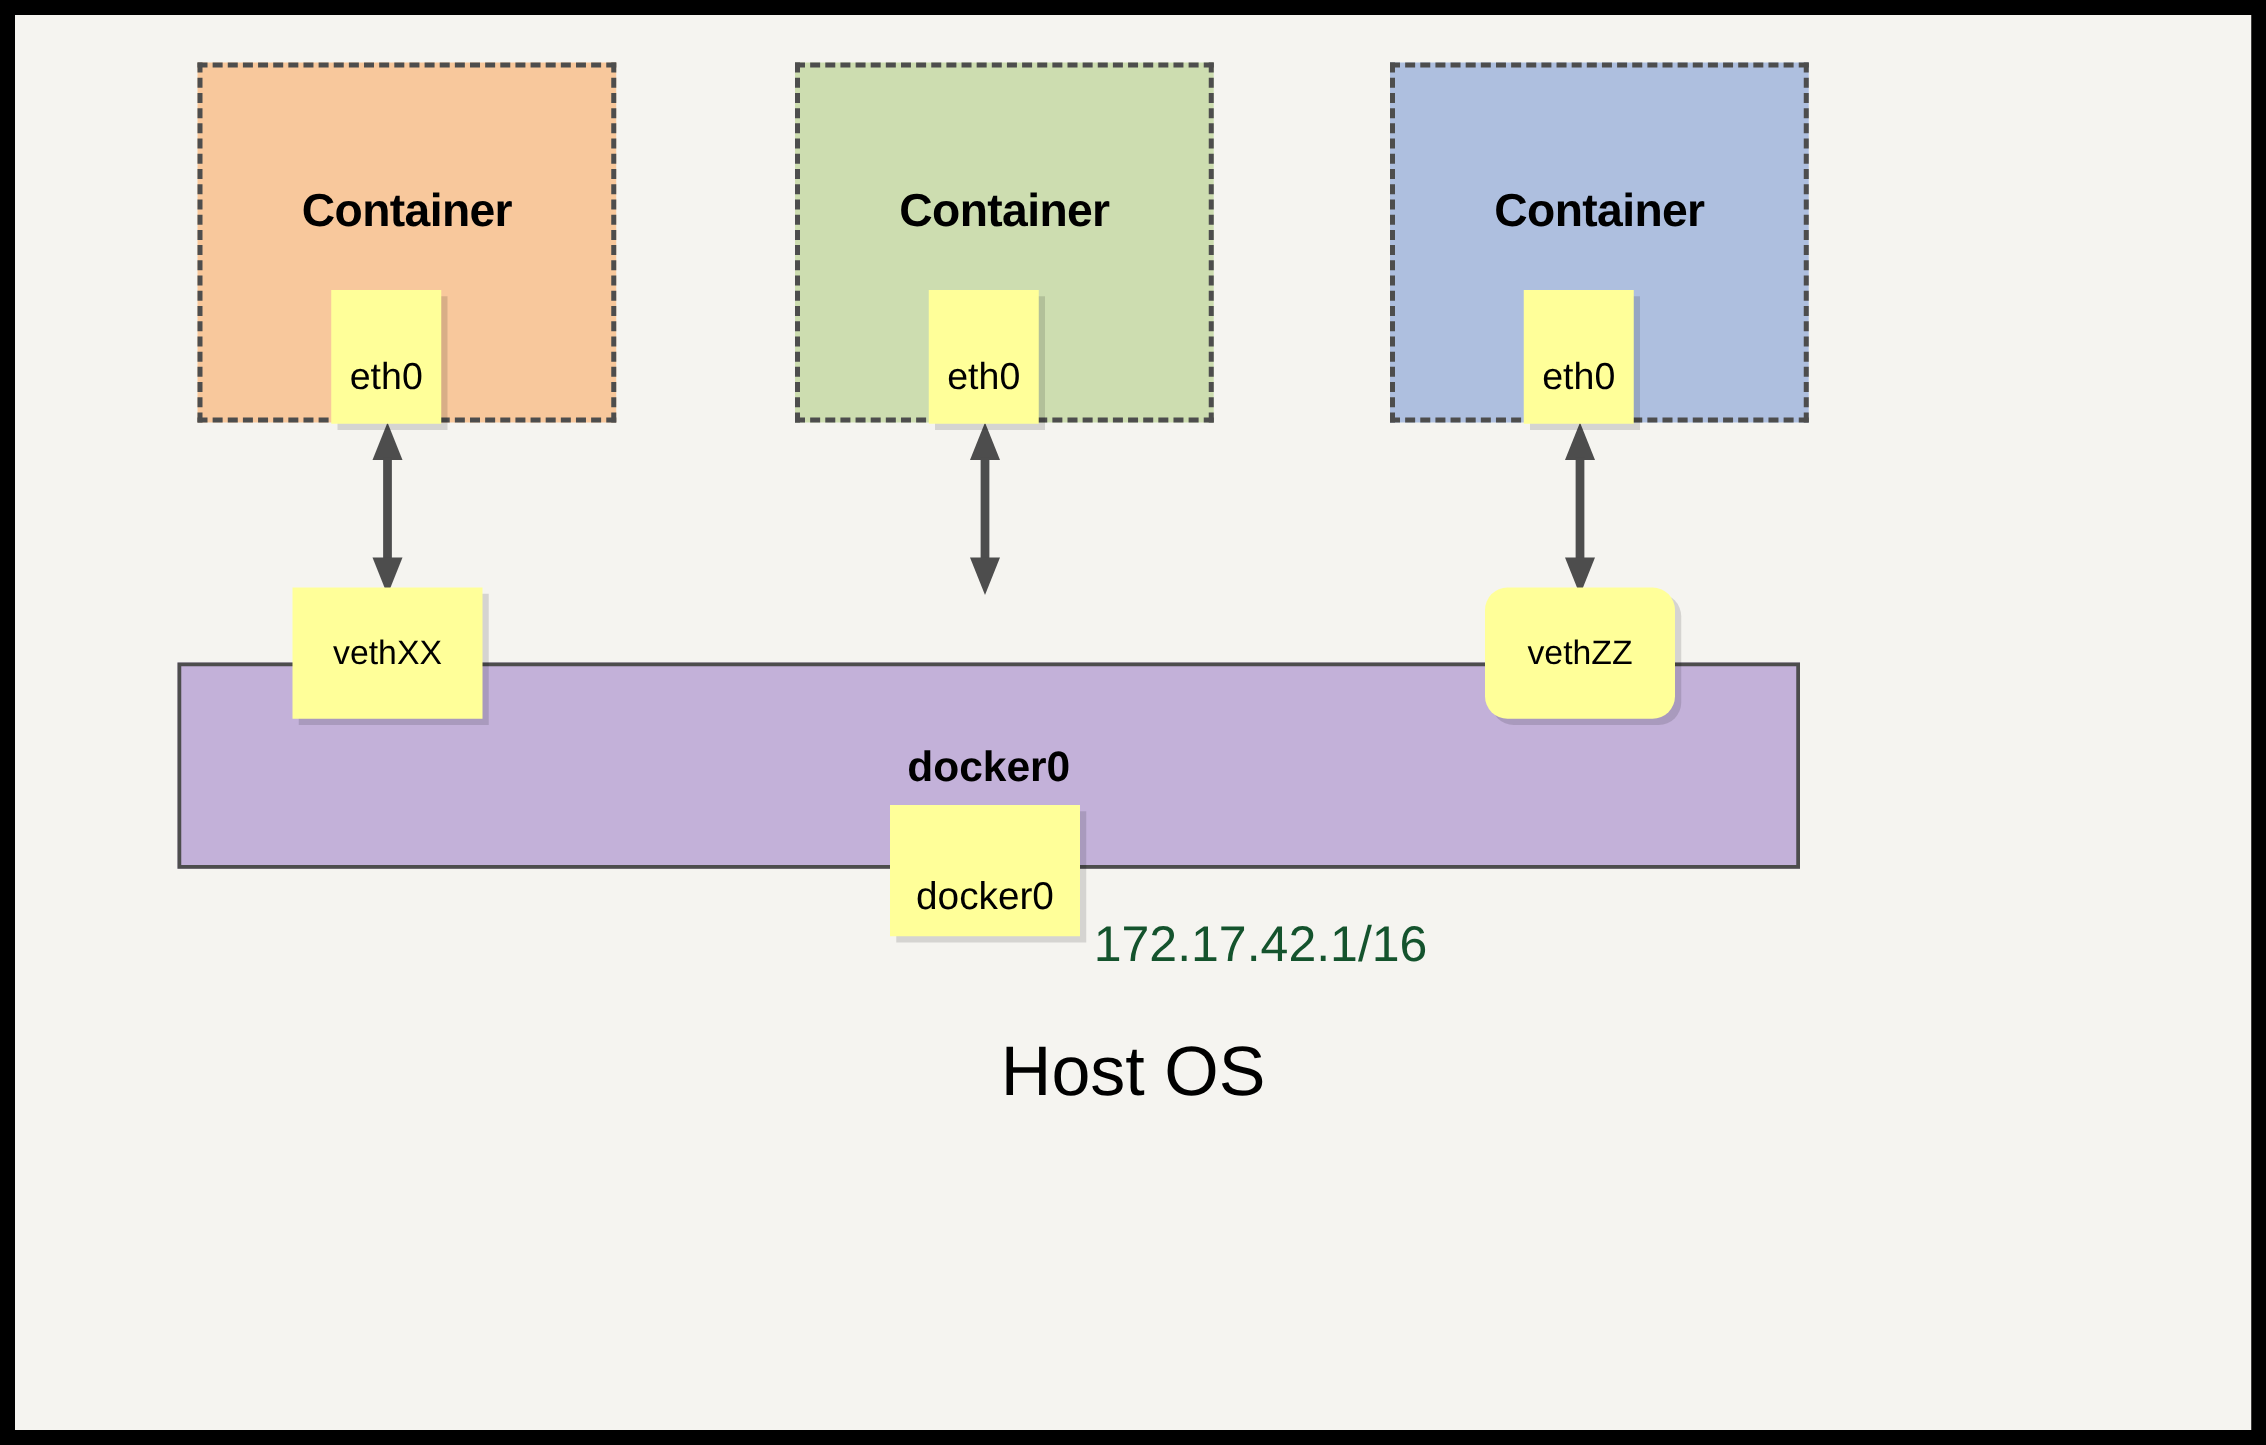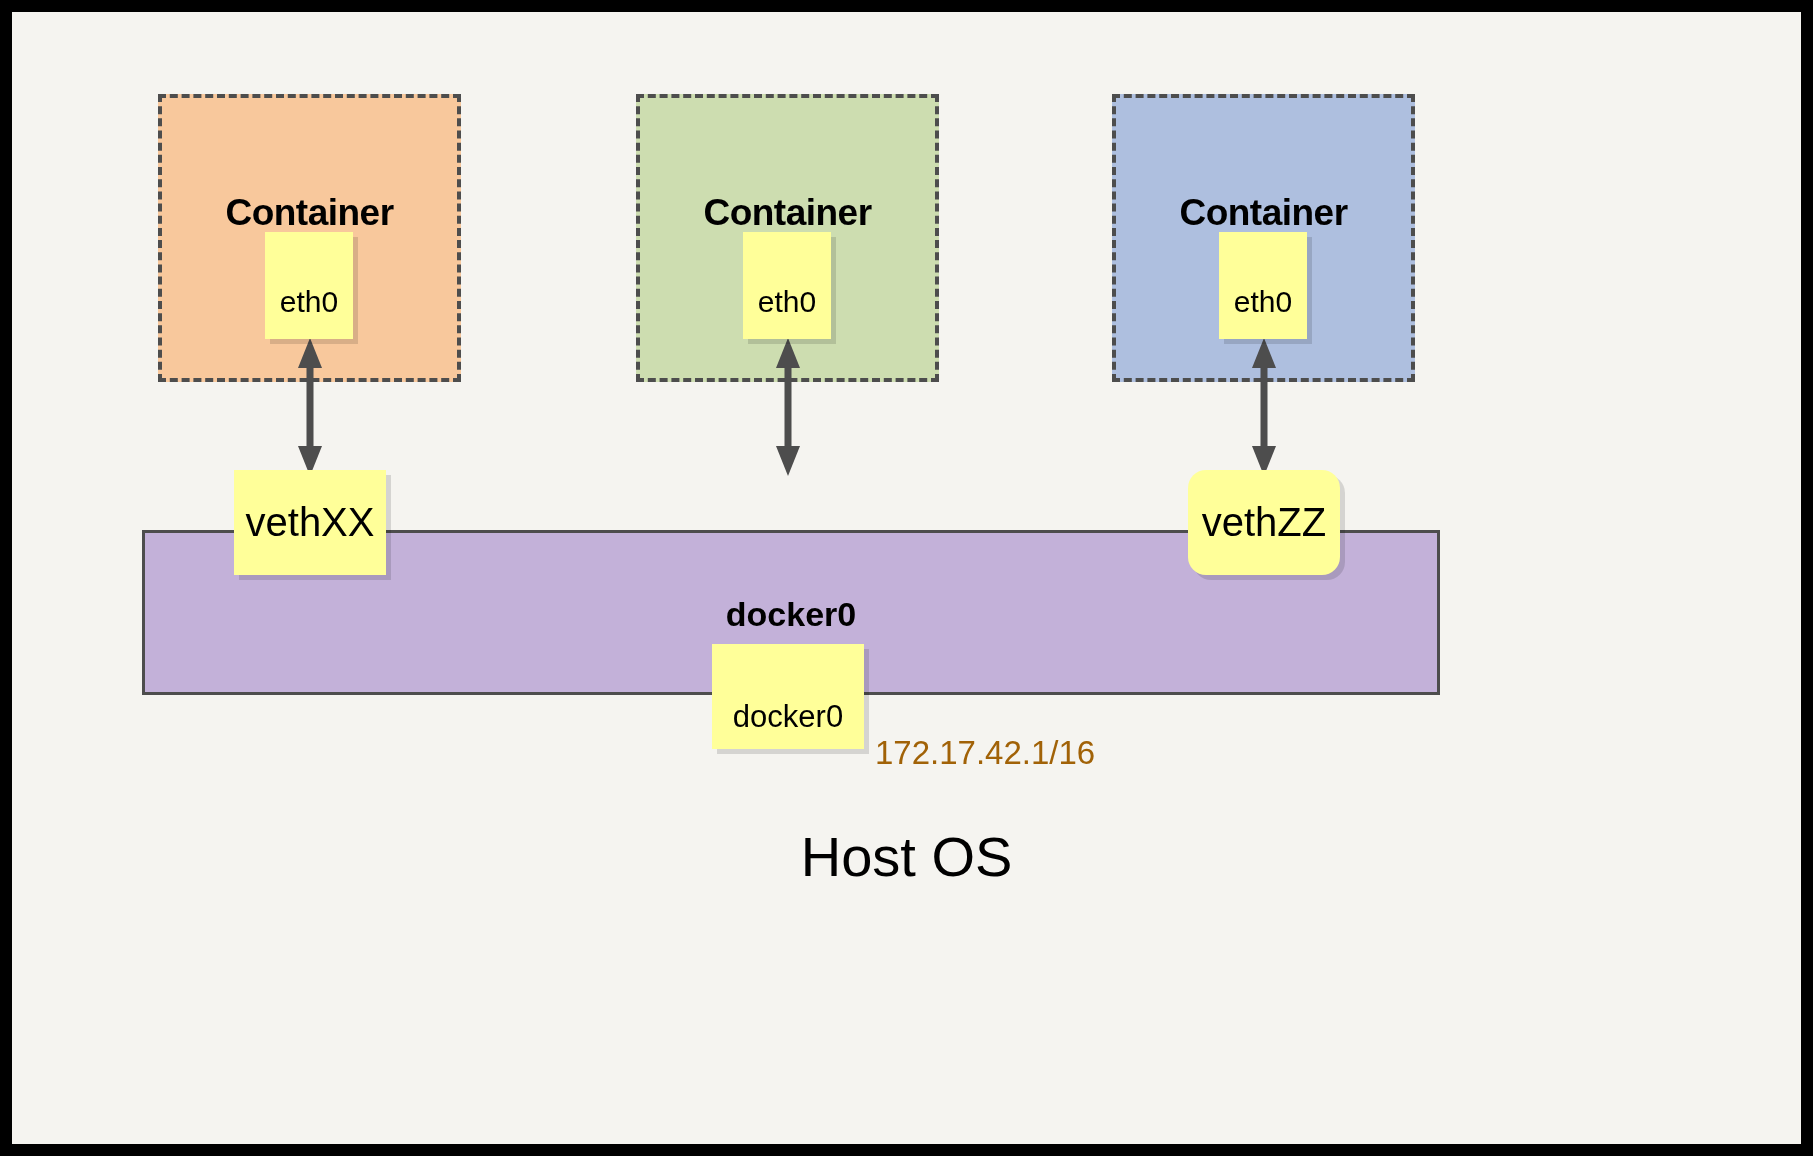--- a/index.html
+++ b/index.html
@@ -16,24 +16,23 @@
   #canvas{
     position:relative;
     width:100%;height:100%;
     background:#f5f4f0;
     overflow:hidden;
   }
 
   
   .container-box{
     position:absolute;
-    width:303px;height:288px;
+    width:335px;height:288px;
     border:4px dashed #4d4d4d;
     box-sizing:border-box;
-    margin-top:44px;
   }
   .container-title{
     position:absolute;
     top:94px;left:0;width:100%;
     text-align:center;
     font-size:37px;
     font-weight:bold;
     color:#000;
     letter-spacing:-0.5px;
   }
@@ -50,21 +49,21 @@
     box-sizing:border-box;
     z-index:6;
   }
   .note-eth{
     width:88px;height:107px;
     font-size:30px;
     padding-top:32px;
   }
   .note-veth{
     width:152px;height:105px;
-    font-size:40px;
+    font-size:27px;
   }
   .note-docker0{
     width:152px;height:105px;
     font-size:31px;
     padding-top:40px;
   }
 
   
   .arrow{
     position:absolute;
@@ -87,22 +86,22 @@
     text-align:center;
     font-size:34px;
     font-weight:bold;
     color:#000;
     top:62px;
     left:0;
   }
 
   #ip-label{
     position:absolute;
-    font-size:33px;
-    color:#a16207;
+    font-size:40px;
+    color:#14532d;
     z-index:7;
     white-space:nowrap;
   }
 
   #host-os{
     position:absolute;
     width:100%;
     text-align:center;
     font-size:56px;
     color:#000;

